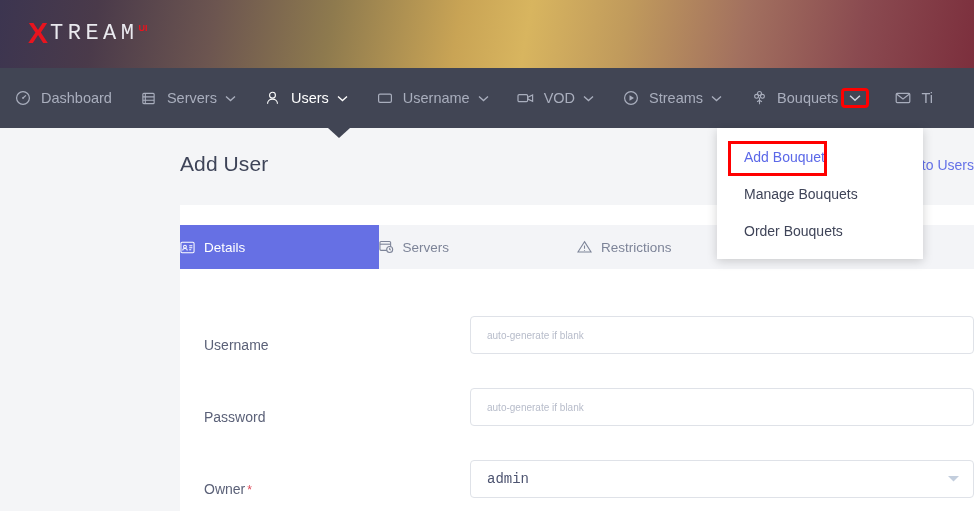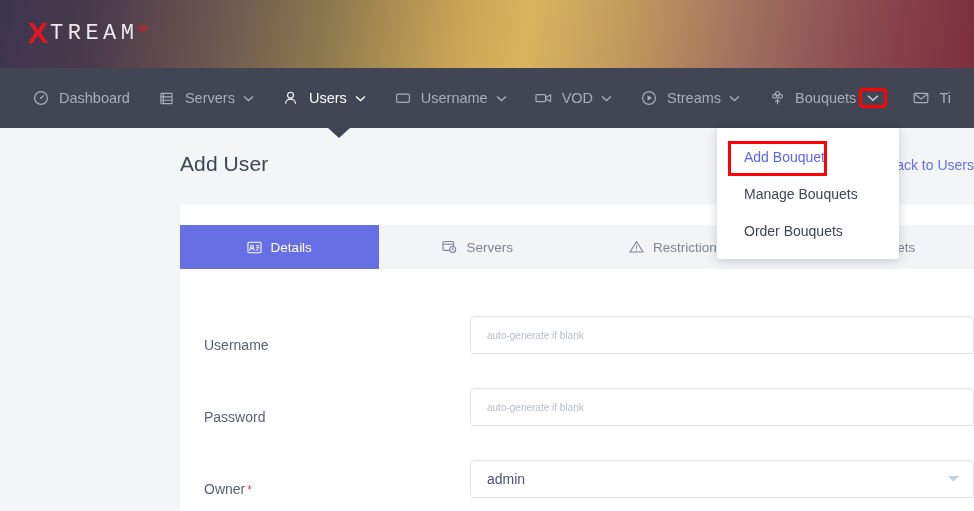--- a/index.html
+++ b/index.html
@@ -52,21 +52,20 @@
     line-height: 12px; margin-top: 4px;
     letter-spacing: 0px; font-weight: bold;
   }
 
   
   .navbar {
     position: absolute; left: 0; top: 68px;
     width: 974px; height: 60px;
     background: #414554;
     display: flex; align-items: center;
-    padding-left: 18px;
     white-space: nowrap;
   }
   .nav-item {
     display: flex; align-items: center;
     height: 60px;
     padding: 0 14px;
     color: #a9aebd;
     font-size: 14.5px;
     cursor: pointer;
     position: relative;
@@ -97,21 +96,21 @@
     border-left: 11px solid transparent;
     border-right: 11px solid transparent;
     border-top: 10px solid #414554;
     z-index: 5;
   }
 
   
   .dropdown {
     position: absolute;
     left: 717px; top: 128px;
-    width: 182px; height: 131px;
+    width: 206px; height: 131px;
     background: #ffffff;
     box-shadow: 0 2px 10px rgba(0,0,0,0.18);
     z-index: 40;
     padding: 10px 0;
   }
   .dropdown-item {
     height: 37px;
     display: flex; align-items: center;
     padding-left: 27px;
     font-size: 14px;
@@ -156,21 +155,21 @@
     background: #ffffff;
   }
   .tabs {
     display: flex;
     height: 44px;
     margin-top: 20px;
     background: #f3f4f7;
   }
   .tab {
     flex: 1 1 0;
-    display: flex; align-items: center; justify-content: center;
+    display: flex; align-items: center; 
     font-size: 13.5px;
     color: #7d8498;
     cursor: pointer;
     background: #f3f4f7;
   }
   .tab.active {
     background: #6670e4;
     color: #ffffff;
   }
   .tab-icon {
@@ -215,21 +214,21 @@
   .text-input::placeholder { color: #b7bcca; }
   .select-wrap { position: relative; width: 100%; }
   .select-input {
     width: 100%; height: 38px;
     border: 1px solid #dfe2e8;
     border-radius: 4px;
     padding: 0 18px 0 16px;
     font-size: 14px;
     color: #4d5470;
     background: #ffffff;
-    font-family: Liberation Sans, sans-serif;
+    font-family: Liberation Mono, monospace;
     outline: none;
     -webkit-appearance: none; appearance: none;
     cursor: pointer;
   }
   .select-caret {
     position: absolute; right: 14px; top: 50%;
     transform: translateY(-50%);
     pointer-events: none;
     display: flex;
   }

